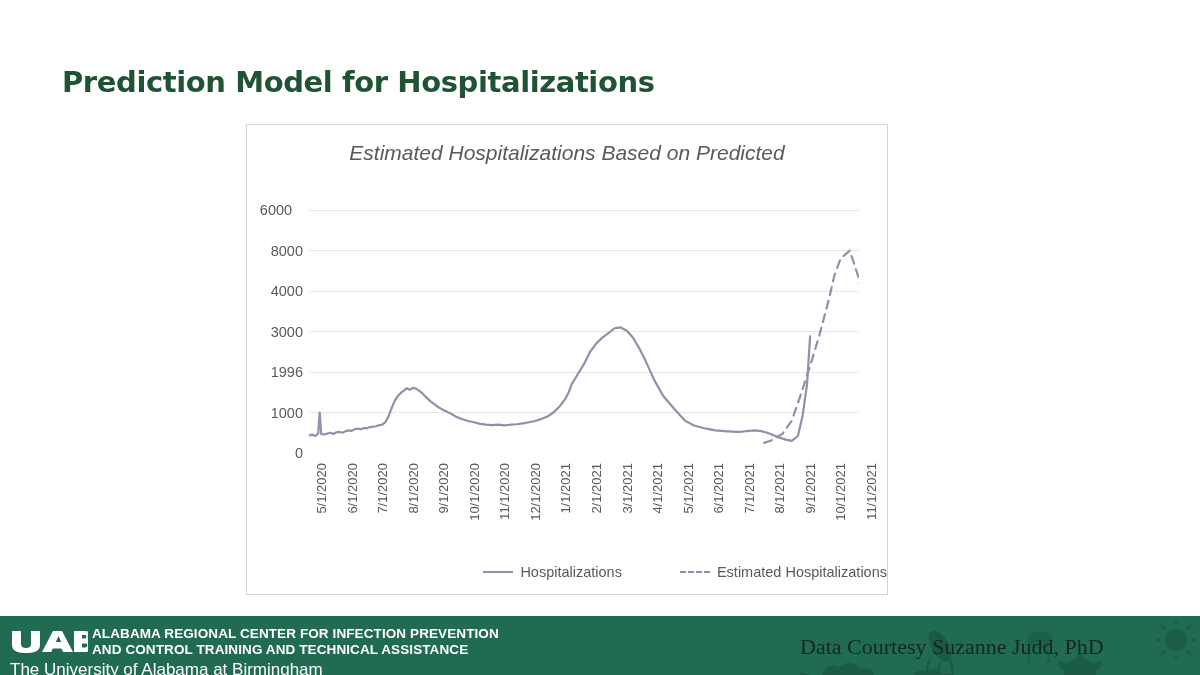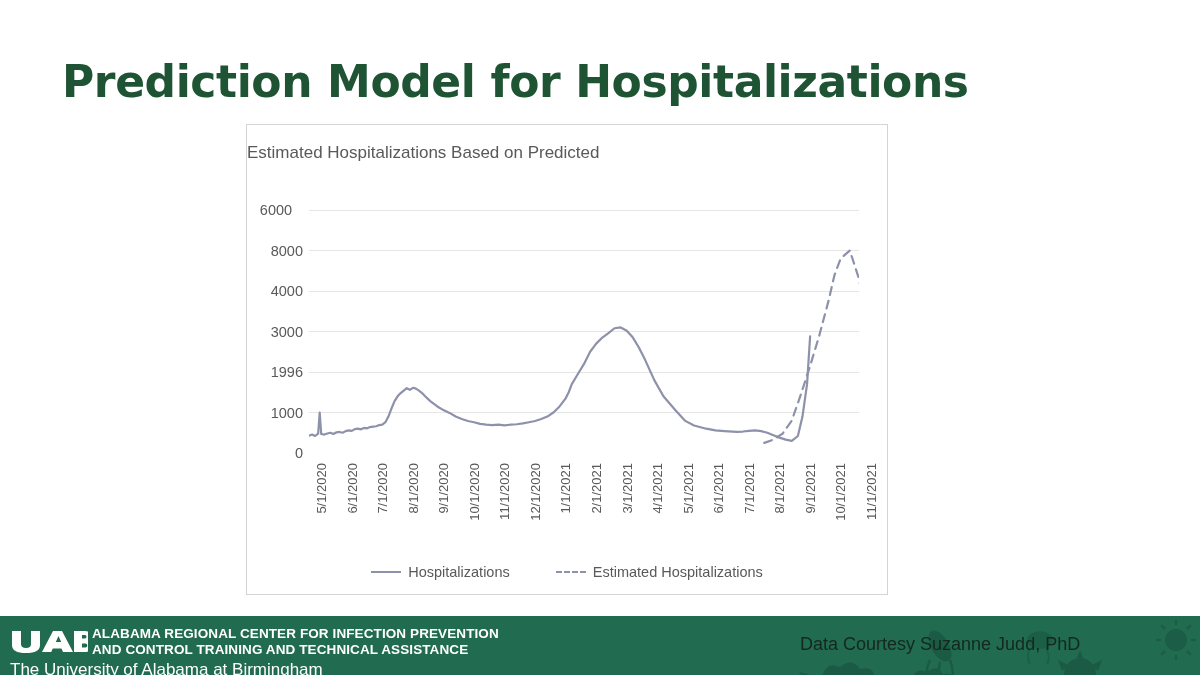--- a/index.html
+++ b/index.html
@@ -15,21 +15,21 @@
     font-family: "Liberation Sans", sans-serif;
   }
 
   
   #slide-title {
     position: absolute;
     left: 62px;
     top: 58px;
     width: 1000px;
     font-family: "DejaVu Sans", sans-serif;
-    font-size: 44px;
+    font-size: 29px;
     font-weight: bold;
     letter-spacing: -0.4px;
     color: #1e5434;
     line-height: 48px;
     white-space: nowrap;
   }
 
   
   #chart-frame {
     position: absolute;
@@ -39,24 +39,26 @@
     height: 471px;
     background: #ffffff;
     border: 1px solid #d4d4d4;
     box-sizing: border-box;
   }
   #chart-title {
     position: absolute;
     left: 0;
     top: 15px;
     width: 100%;
-    font-size: 17px;
+    text-align: center;
+    font-size: 21px;
     color: #595959;
     line-height: 26px;
     font-family: "Liberation Sans", sans-serif;
+    font-style: italic;
   }
 
   
   #plot-area {
     position: absolute;
     left: 62px;
     top: 85px;
     width: 550px;
     height: 243px;
   }
@@ -99,23 +101,23 @@
     transform: rotate(-90deg) translateX(-100%);
   }
 
   
   #chart-legend {
     position: absolute;
     left: 0;
     bottom: 14px;
     width: 100%;
     display: flex;
-    justify-content: center;
+    justify-content: flex-end;
     align-items: center;
-    gap: 46px;
+    gap: 58px;
   }
   .legend-item {
     display: flex;
     align-items: center;
     gap: 7px;
     font-size: 14.5px;
     color: #595959;
     white-space: nowrap;
   }
   .legend-swatch { width: 30px; height: 0; }
@@ -165,22 +167,22 @@
     top: 44px;
     font-family: "Liberation Sans", sans-serif;
     font-size: 17px;
     color: #ffffff;
     white-space: nowrap;
   }
   #data-courtesy {
     position: absolute;
     left: 800px;
     top: 18px;
-    font-family: Liberation Sans, sans-serif;
-    font-size: 18px;
+    font-family: Liberation Serif, serif;
+    font-size: 22px;
     color: #15281f;
     white-space: nowrap;
   }
 </style>
 </head>
 <body>
 
 <div id="slide-title">Prediction Model for Hospitalizations</div>
 
 <div id="chart-frame">

